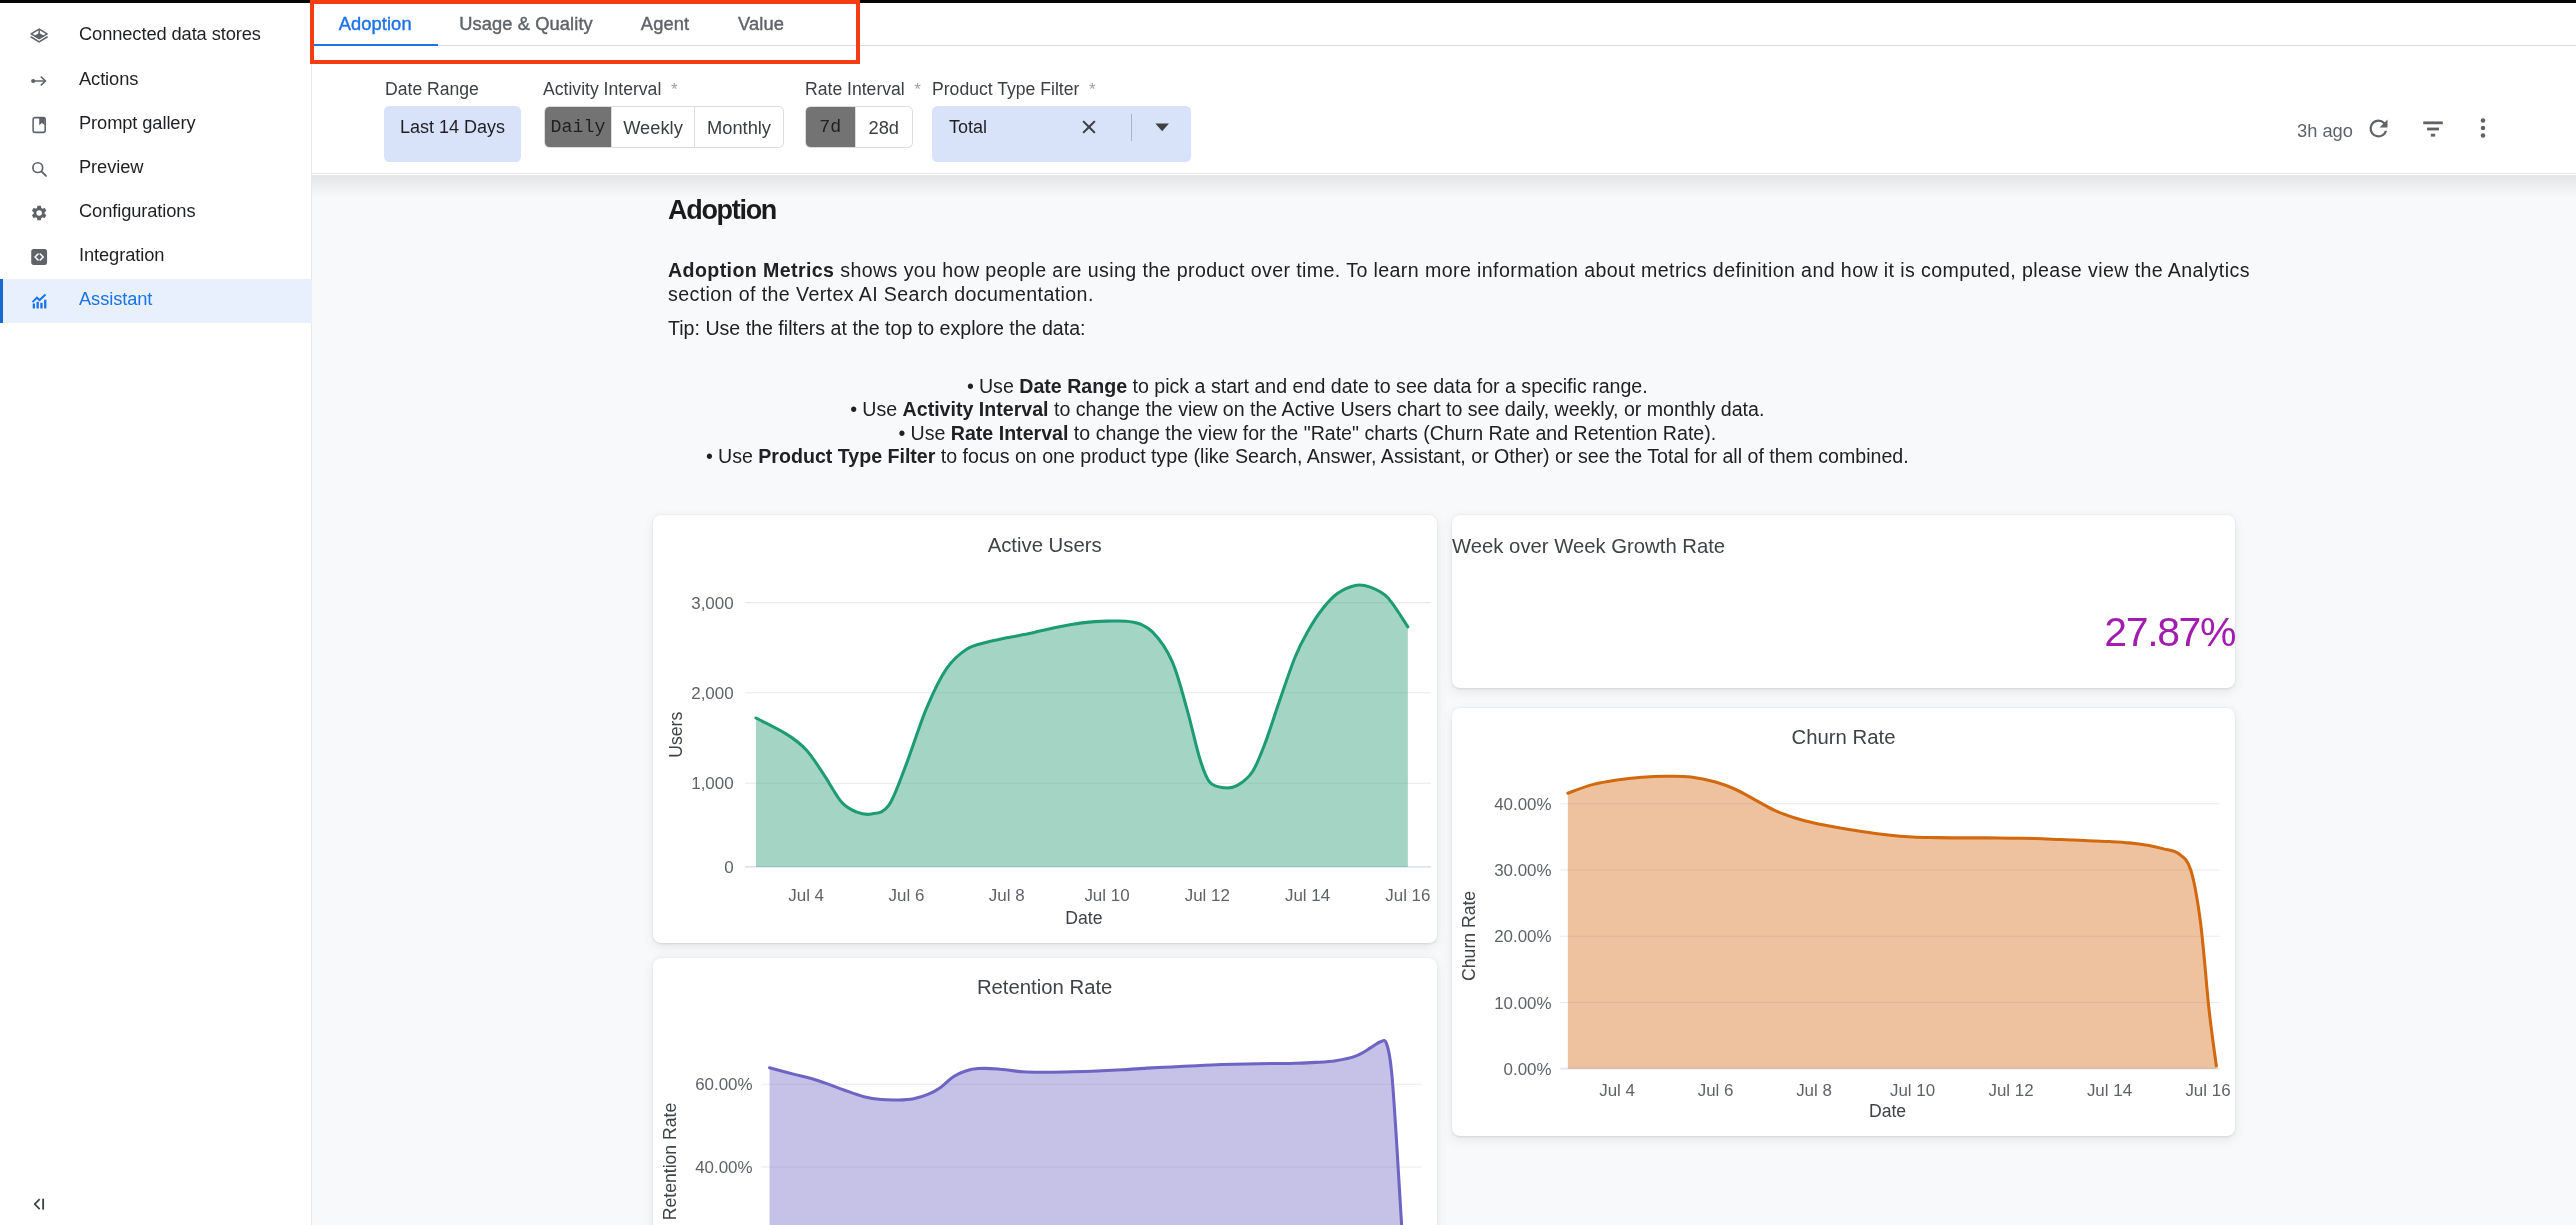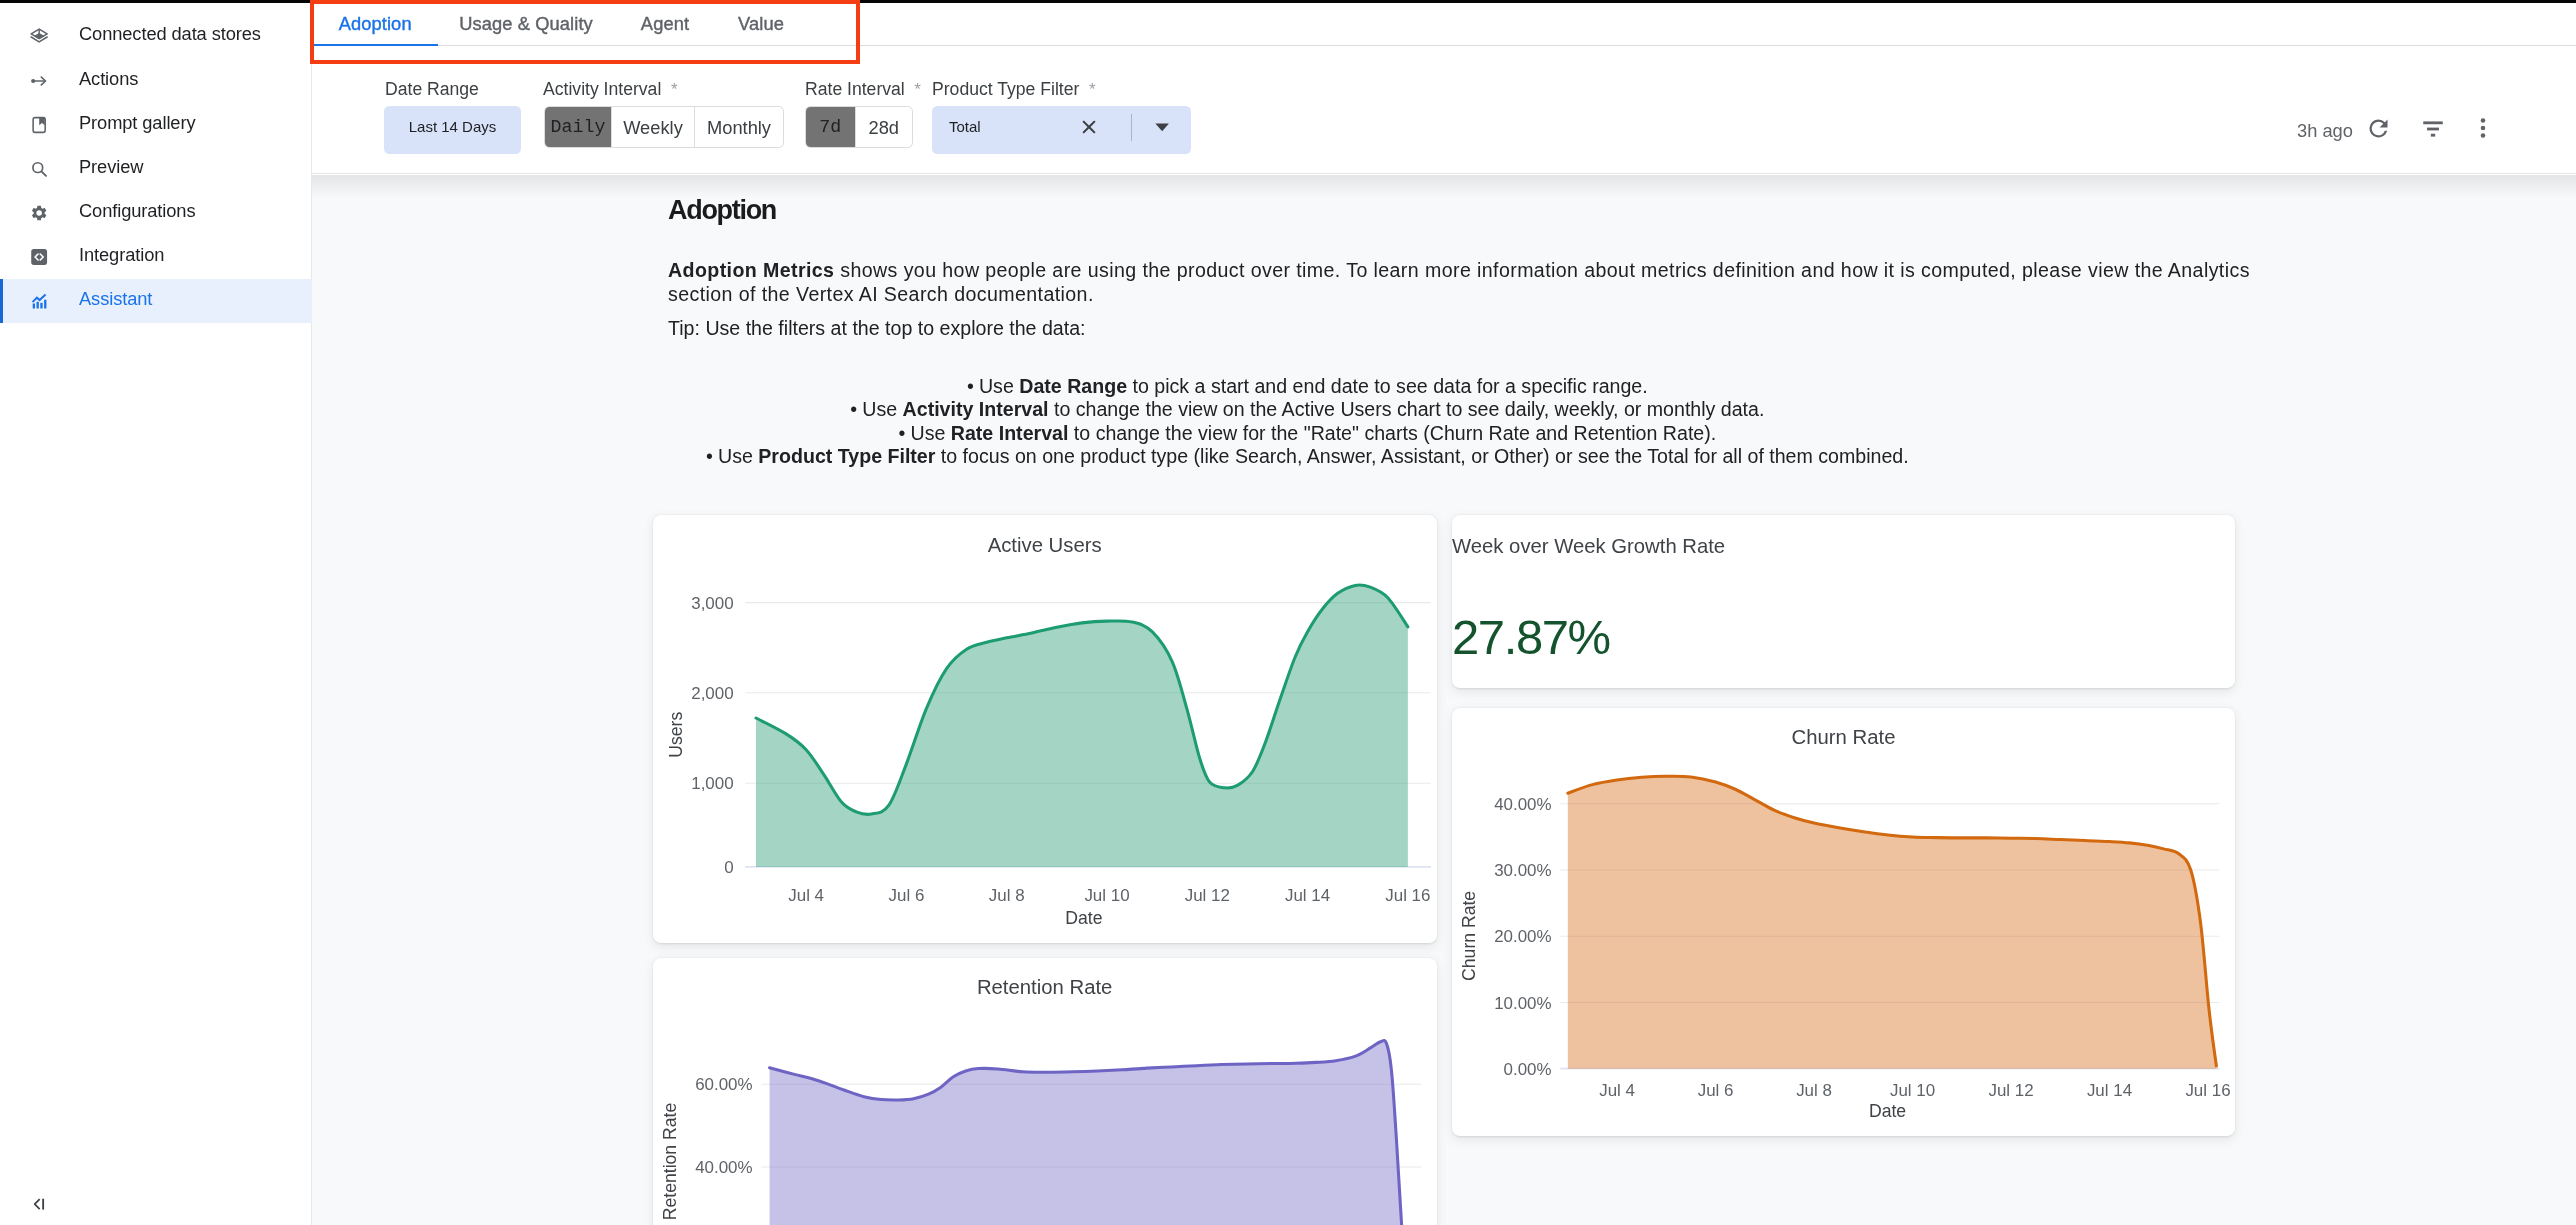--- a/index.html
+++ b/index.html
@@ -18,22 +18,22 @@
   #collapse { position:absolute; left:31px; top:1193px; width:16.3px; height:16.3px; }
   #tabstrip { position:absolute; left:312px; top:3.4px; width:2264px; height:43px; background:#fff;
     border-bottom:0.7px solid #dadce0; }
   .tab { position:absolute; top:0; height:43px; line-height:42px; font-size:18.3px; -webkit-text-stroke:0.4px currentColor; color:#5f6368;
     text-align:center; letter-spacing:0.1px; }
   .tab.active { color:#1a73e8; border-bottom:2.7px solid #1a73e8; }
   #filterbar { position:absolute; left:312px; top:47px; width:2264px; height:127px; background:#fff;
     border-bottom:0.7px solid #e3e5e8; }
   .flabel { position:absolute; top:32px; font-size:17.6px; color:#3c4043; white-space:nowrap; }
   .flabel .ast { color:#9aa0a6; margin-left:4.7px; font-size:17px; }
-  .chip { position:absolute; top:59px; height:48px; background:#d8e2f9; border-radius:5.4px;
-    font-size:15px; color:#1f2023; text-align:center; }
+  .chip { position:absolute; top:59px; height:56px; background:#d8e2f9; border-radius:5.4px;
+    font-size:18px; color:#1f2023; text-align:center; }
   .seg { position:absolute; top:59px; height:42px; border:0.7px solid #dadce0; border-radius:5.4px;
     background:#fff; display:flex; overflow:hidden; }
   .seg > div { height:100%; line-height:41px; text-align:center; font-size:18.3px; color:#3c4043; }
   .seg > div.on { background:#737373; color:#1f2023;font-family:Liberation Mono, monospace; }
   .seg > div + div { border-left:0.7px solid #dadce0; }
   #content { position:absolute; left:312px; top:175px; width:2264px; height:1051px; background:#f8f9fa; }
   #scrollshadow { position:absolute; left:0; top:0; width:100%; height:23px;
     background:linear-gradient(to bottom, rgba(60,64,67,0.11), rgba(60,64,67,0)); }
   #doc { position:absolute; left:356px; top:0; width:1626px; color:#202124; }
   #doc h1 { position:absolute; top:20.3px; left:0; font-size:27px; font-weight:bold; letter-spacing:-1.3px; color:#191b1d; }
@@ -42,22 +42,22 @@
   #doc ul { position:absolute; top:200px; left:33px; list-style:none;text-align:center; }
   #doc li { font-size:19.6px; line-height:23.4px; }
   #doc li::before { content:"\2022"; display:inline-block; width:17px; font-size:19.6px; }
   .card { position:absolute; background:#fff; border-radius:8.1px;
     box-shadow:0 0.7px 2px rgba(60,64,67,0.12), 0 3.4px 11px rgba(60,64,67,0.10); }
   #card1 { left:341px; top:340px; width:784px; height:428px; }
   #card2 { left:1140px; top:340px; width:783px; height:173px; }
   #card3 { left:1140px; top:533px; width:783px; height:428px; }
   #card4 { left:341px; top:783px; width:784px; height:428px; }
   .ctitle { position:absolute; left:0; width:100%; font-size:20.3px; color:#3f4347; }
-  #card2 .big { position:absolute; left:0; top:94px; width:100%; text-align:left;
-    font-size:49px; color:#14532d; letter-spacing:-1.4px; }
+  #card2 .big { position:absolute; left:0; top:94px; width:100%; text-align:right;
+    font-size:41px; color:#a21caf; letter-spacing:-1.4px; }
   .hicon { position:absolute; }
   #hago { position:absolute; left:1985px; top:73px; font-size:18.3px; color:#5f6368;text-align:right; }
 </style>
 </head>
 <body>
 <div id="topbar"></div>
 
 <div id="sidebar">
   <div class="mrow" style="top:11.5px;">
       <svg class="micon" viewBox="0 0 27 27" fill="none" stroke="#5f6368" stroke-width="2.2" stroke-linejoin="round">

